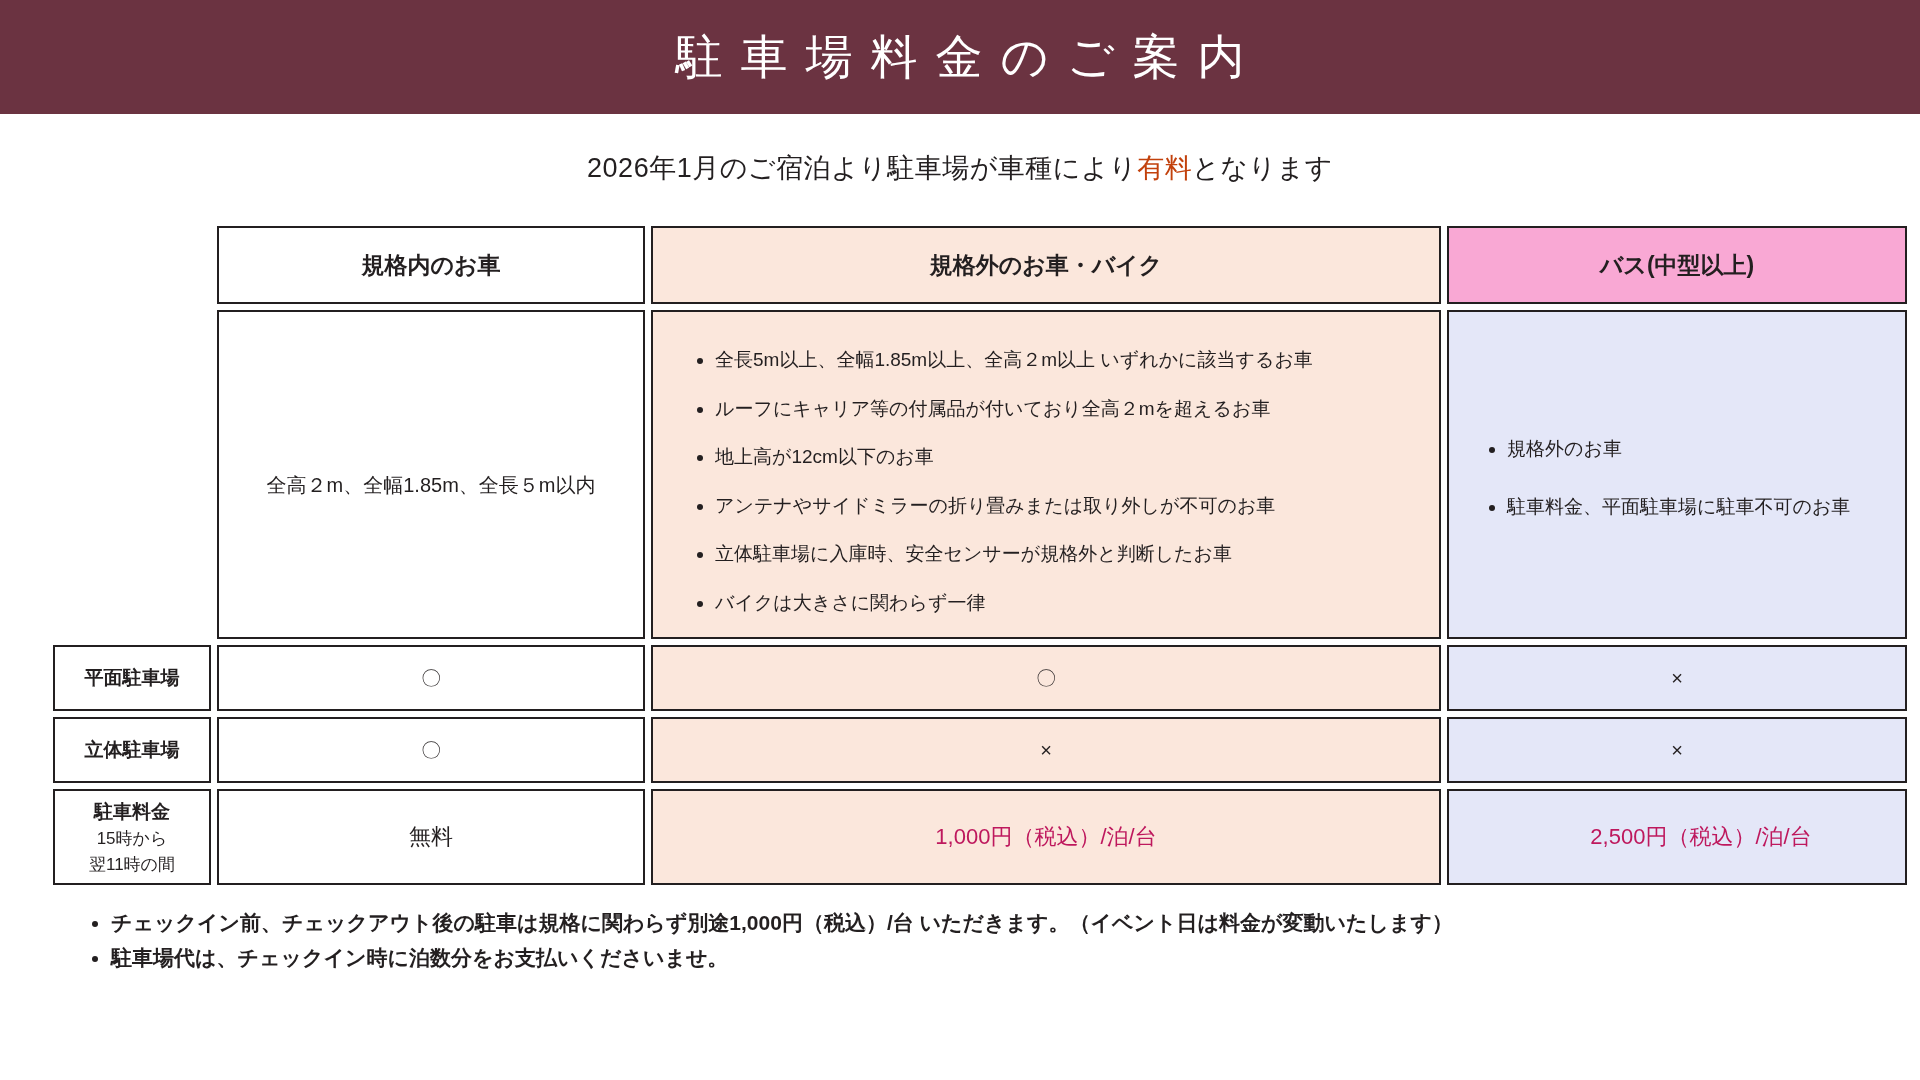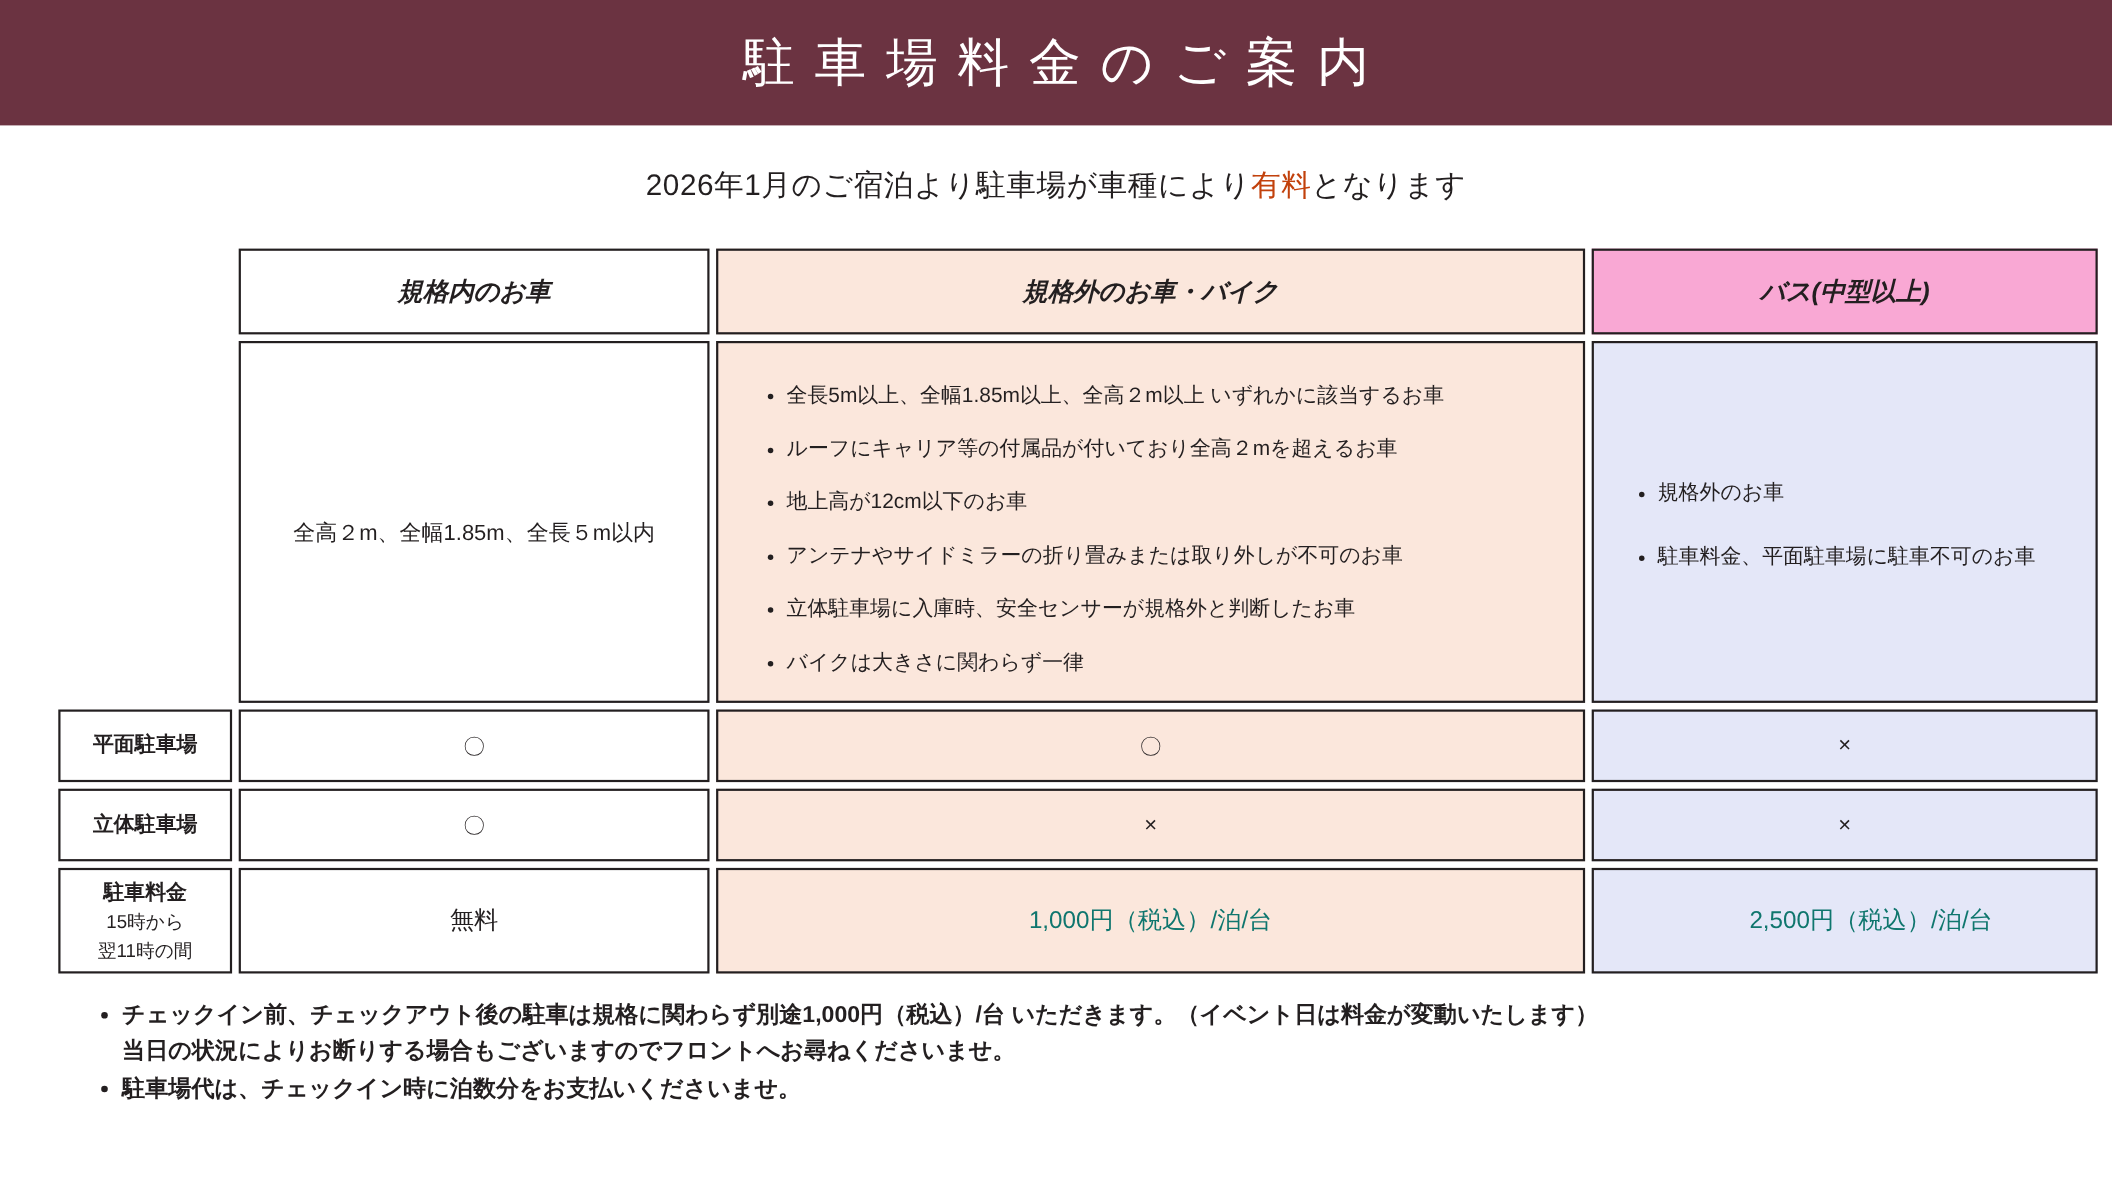--- a/index.html
+++ b/index.html
@@ -75,21 +75,20 @@
   .blank-cell {
     border: none !important;
     background: transparent;
   }
   th.head {
     height: 74px;
     font-size: 23px;
     font-weight: bold;
     text-align: center;
     background: #ffffff;
-    font-style: italic;
   }
   th.head.peach { background: #fbe7dc; }
   th.head.lav   { background: #f9a8d4; }
 
   td.body-cell {
     height: 296px;
     vertical-align: top;
     background: #ffffff;
   }
   td.body-cell.peach { background: #fbe7dc; }
@@ -141,21 +140,21 @@
   td.mark.lav   { background: #e4e7f8; }
 
   td.fee {
     height: 92px;
     text-align: center;
     font-size: 22px;
     background: #ffffff;
   }
   td.fee.peach { background: #fbe7dc; }
   td.fee.lav   { background: #e4e7f8; padding-left: 48px; }
-  .fee-red { color: #0f766e; margin-left: 24px; }
+  .fee-red { color: #be185d; margin-left: 24px; }
 
   
   .notes {
     margin-top: 16px;
     padding-left: 75px;
     font-weight: bold;
   }
   ul.notes-list {
     margin: 0;
     padding-left: 36px;
@@ -248,21 +247,20 @@
           <td class="fee lav fee-red">2,500円（税込）/泊/台</td>
         </tr>
       </tbody>
     </table>
   </div>
 
   <div class="notes">
     <ul class="notes-list">
       <li>
         <span>チェックイン前、チェックアウト後の駐車は規格に関わらず別途1,000円（税込）/台 いただきます。（イベント日は料金が変動いたします）</span>
-        <span class="note-line2">当日の状況によりお断りする場合もございますのでフロントへお尋ねくださいませ。</span>
       </li>
       <li>
         <span>駐車場代は、チェックイン時に泊数分をお支払いくださいませ。</span>
       </li>
     </ul>
   </div>
 
 </div>
 
 </body></html>

